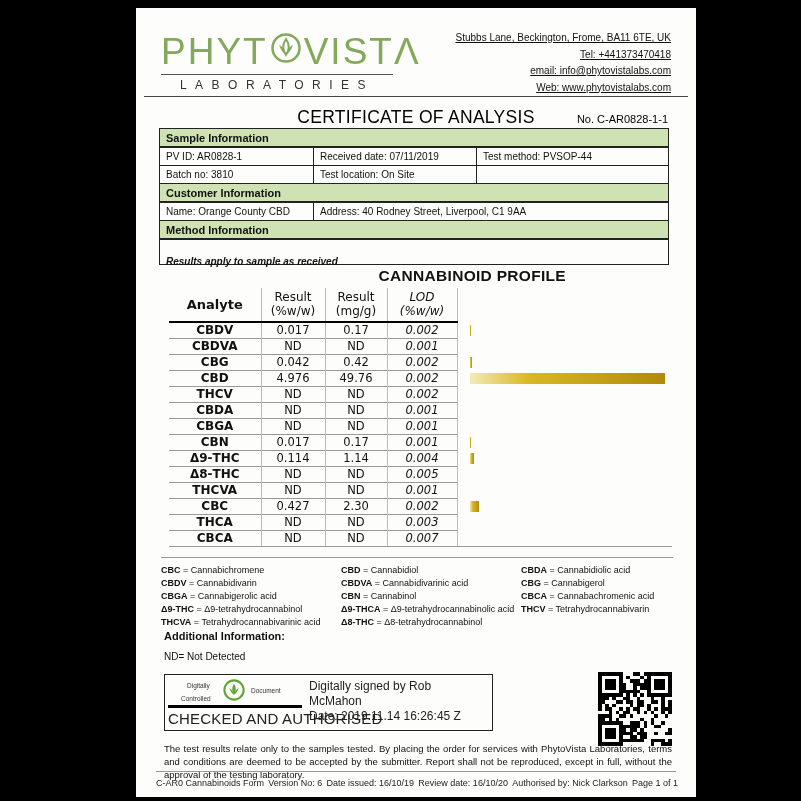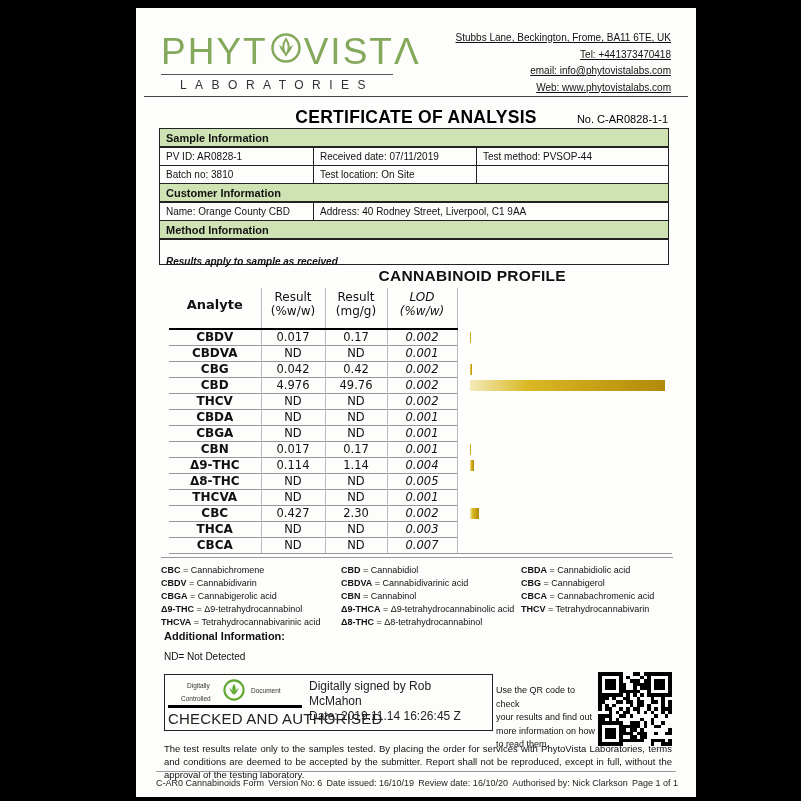--- a/index.html
+++ b/index.html
@@ -10,34 +10,34 @@
   .page{position:absolute;left:136px;top:8px;width:560px;height:789px;background:#fdfdfb;}
   .abs{position:absolute;}
 
   
   .logo-row{display:flex;align-items:center;color:#84a85c;font-size:37px;letter-spacing:2px;font-weight:400;line-height:1;}
   .logo-sub{margin-top:4px;border-top:1.5px solid #555;padding-top:3px;color:#333;font-size:12px;letter-spacing:8.5px;font-weight:400;}
   .addr{font-size:10px;line-height:16.5px;text-align:right;color:#111;text-decoration:underline;}
   .head-rule{position:absolute;left:8px;right:8px;top:88px;border-bottom:1.5px solid #444;}
 
   
-  .doc-title{font-size:17.5px;font-weight:bold;letter-spacing:.3px;color:#000;}
+  .doc-title{font-size:17.5px;font-weight:normal;letter-spacing:.3px;color:#000;}
   .doc-no{font-size:11px;color:#000;}
 
   
   table.info{border-collapse:collapse;width:509px;table-layout:fixed;font-size:10px;}
   table.info td{border:1px solid #222;padding:2px 6px;height:13px;vertical-align:middle;white-space:nowrap;overflow:hidden;}
   table.info td.sec{background:#cfe2b4;font-weight:bold;font-size:11px;border-bottom:2px solid #222;}
   table.info td.blank{height:20px;}
 
   
   .note{font-size:10px;font-weight:bold;font-style:italic;}
   .profile-title{font-size:15.5px;font-weight:bold;letter-spacing:.3px;text-align:right;}
   table.profile{border-collapse:collapse;table-layout:fixed;font-family:"DejaVu Sans", sans-serif;}
-  table.profile th{font-weight:normal;font-size:12px;vertical-align:middle;border-bottom:2.5px solid #000;border-left:1px solid #bbb;padding:2px 0 10px;}
+  table.profile th{font-weight:normal;font-size:12px;vertical-align:middle;border-bottom:2.5px solid #000;border-left:1px solid #bbb;padding:2px 0 3px;}
   table.profile th.first{border-left:none;font-weight:bold;font-size:13px;}
   table.profile th.lod,table.profile td.lod{font-style:italic;border-right:1px solid #bbb;}
   table.profile th.barcol,table.profile td.barcol{border:none;}
   table.profile td{font-size:11.5px;text-align:center;height:15px;line-height:15px;border-top:1px solid #999;border-left:1px solid #bbb;padding:0;white-space:nowrap;}
   table.profile td.first{border-left:none;font-weight:bold;font-size:12px;}
   table.profile tr:last-child td{border-bottom:1px solid #999;}
   table.profile td.barcol{padding-left:12px;text-align:left;}
   .bar{height:11px;background:linear-gradient(90deg,#f3eab8 0%,#d9b823 30%,#b18a0a 100%);}
 
   
@@ -323,26 +323,20 @@
       <span class="stamp-small" style="left:86px;top:12px;">Document</span>
       <div class="stamp-cap">CHECKED AND AUTHORISED</div>
     </div>
     <div class="sig-text">
       <div>Digitally signed by Rob</div>
       <div>McMahon</div>
       <div>Date: 2019.11.14 16:26:45 Z</div>
     </div>
   </div>
 
-  <div class="abs qr-note" style="left:360px;top:676px;width:100px;" id="qr-note">
-      <div>Use the QR code to check</div>
-      <div>your results and find out</div>
-      <div>more information on how</div>
-      <div>to read them.</div>
-    </div>
   <div class="abs" style="left:462px;top:664px;">
     <svg class="qr-svg" id="qr-svg" width="74" height="74" viewBox="0 0 21 21" shape-rendering="crispEdges">
         <rect x="0" y="0" width="1" height="1" fill="#000"></rect>
         <rect x="1" y="0" width="1" height="1" fill="#000"></rect>
         <rect x="2" y="0" width="1" height="1" fill="#000"></rect>
         <rect x="3" y="0" width="1" height="1" fill="#000"></rect>
         <rect x="4" y="0" width="1" height="1" fill="#000"></rect>
         <rect x="5" y="0" width="1" height="1" fill="#000"></rect>
         <rect x="6" y="0" width="1" height="1" fill="#000"></rect>
         <rect x="0" y="1" width="1" height="1" fill="#000"></rect>

